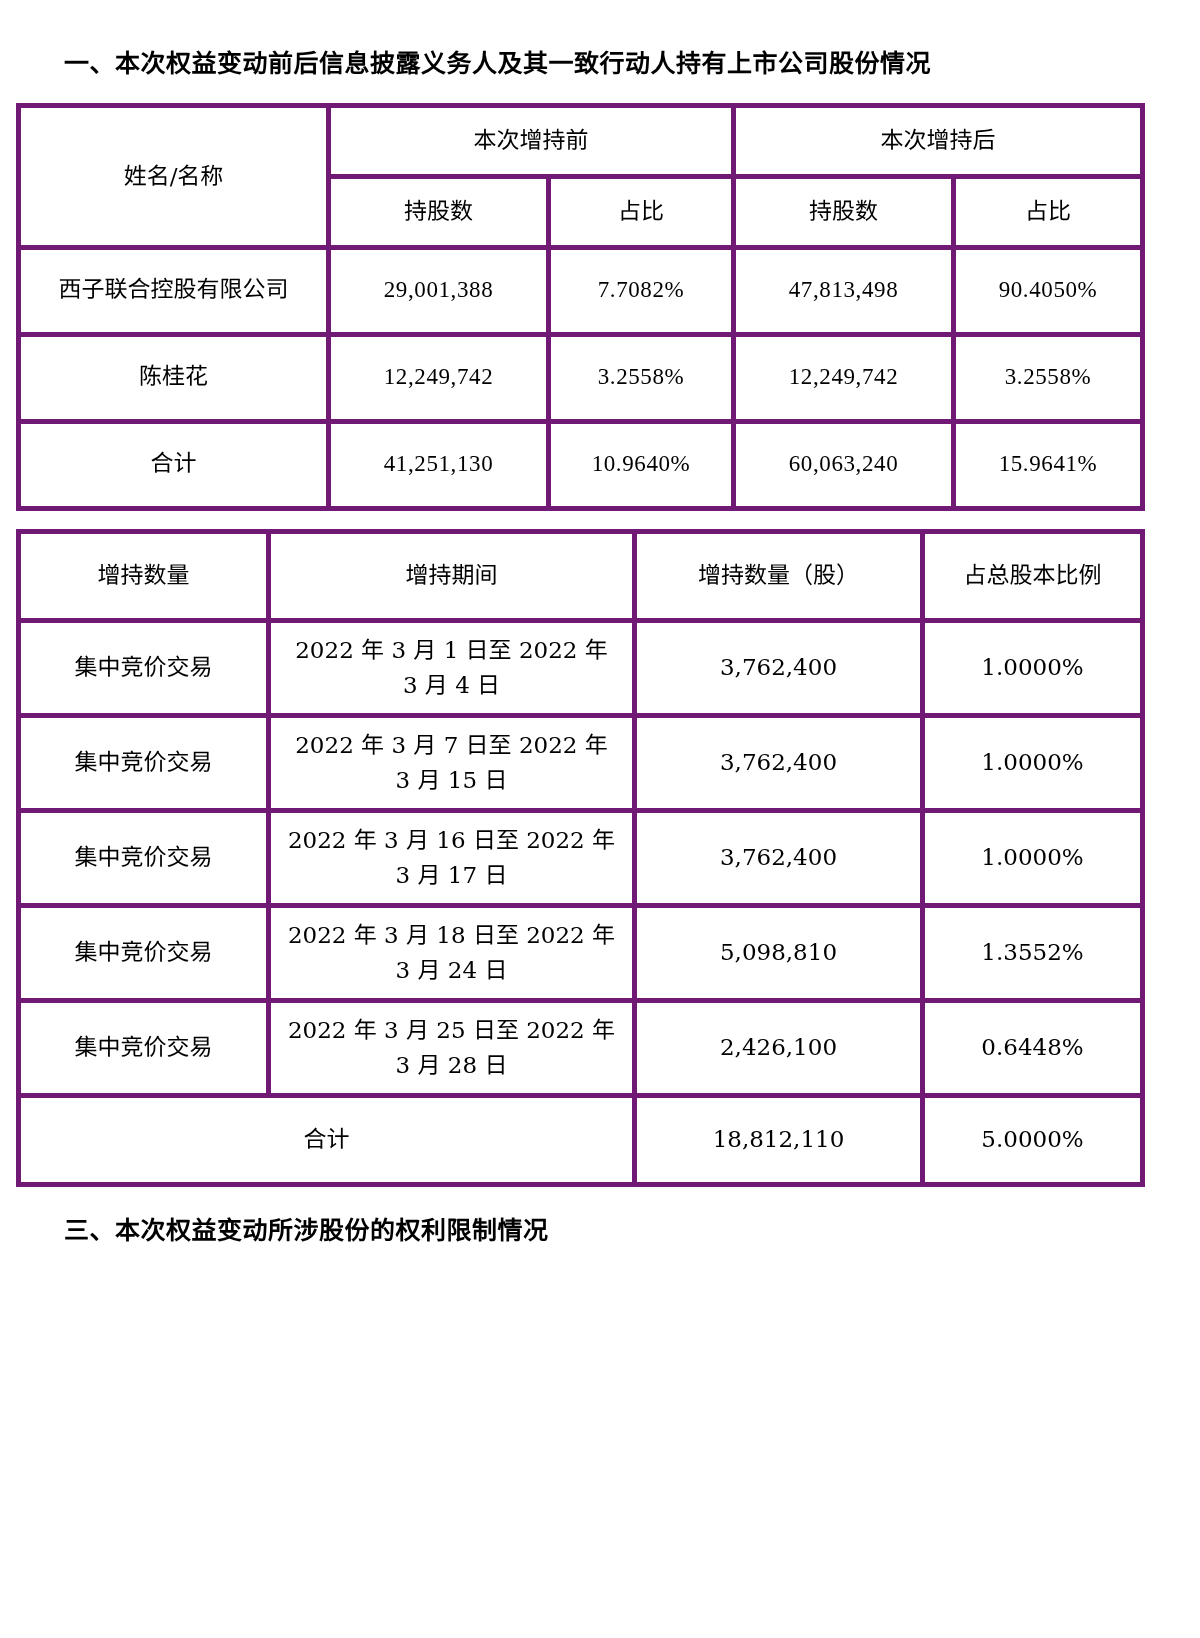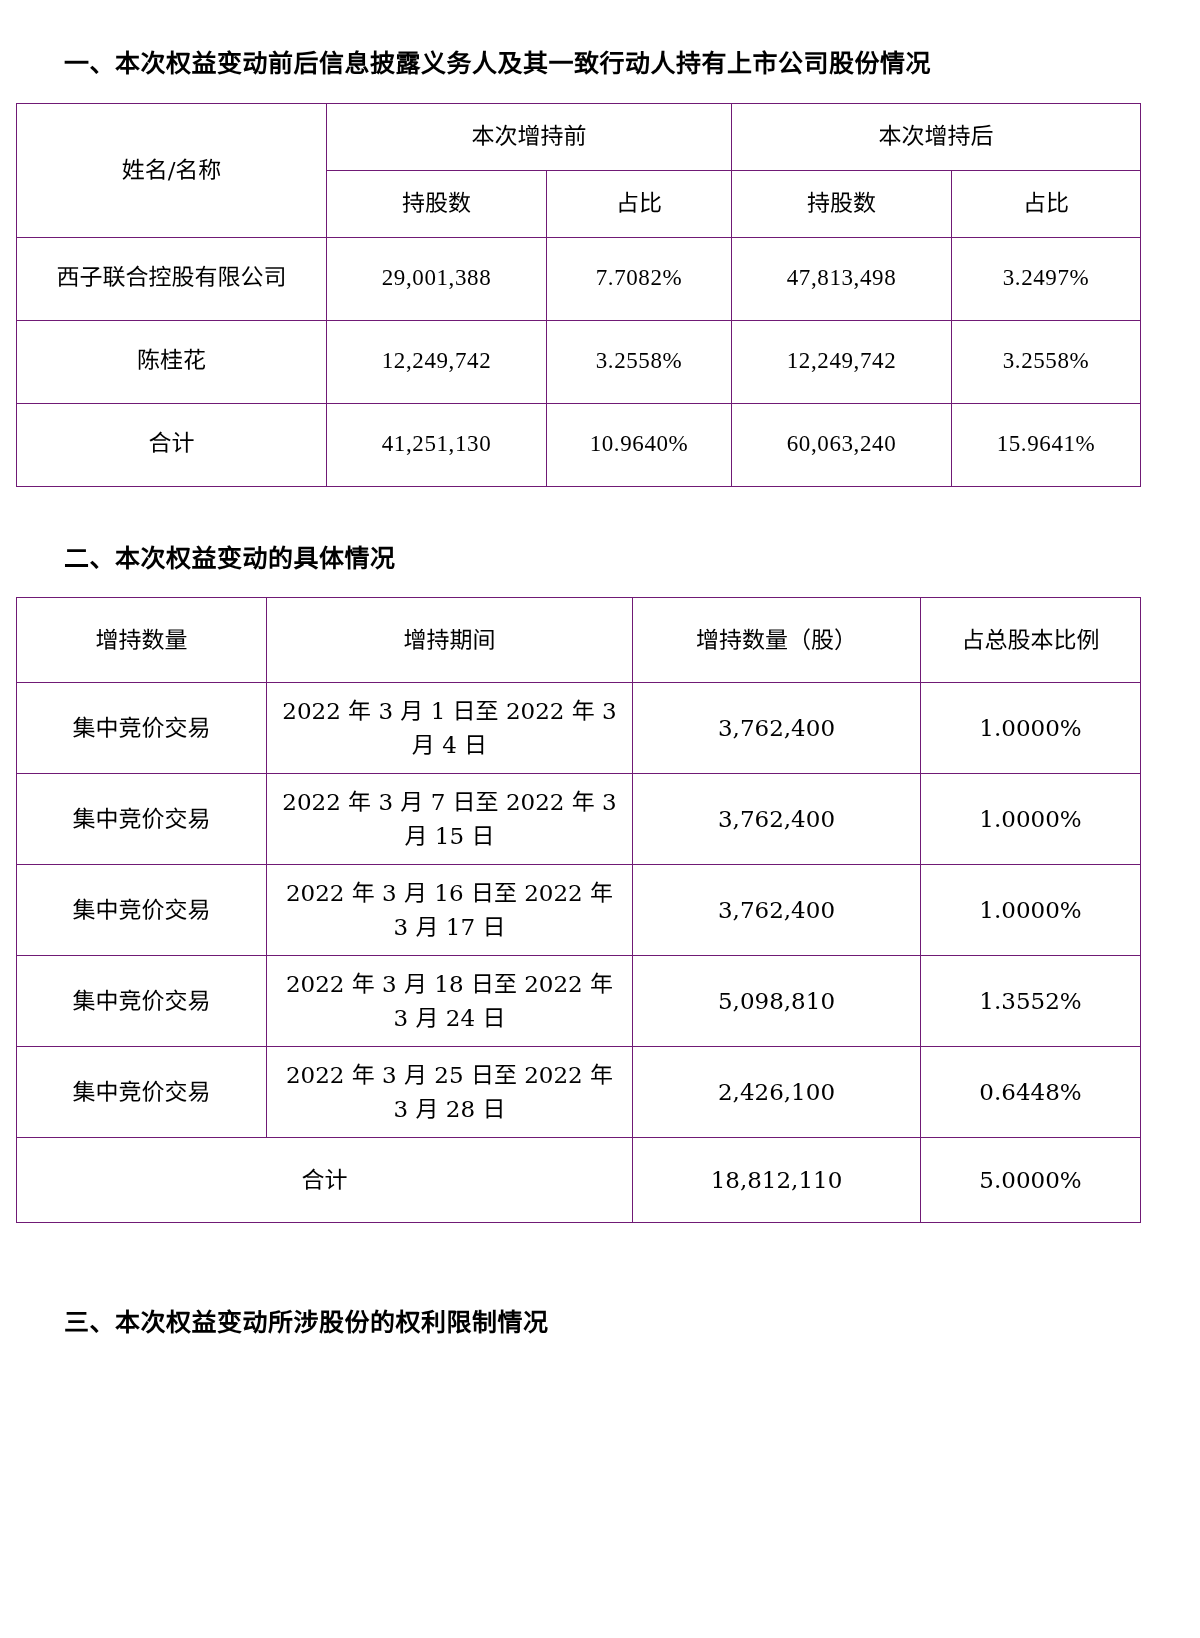--- a/index.html
+++ b/index.html
@@ -40,38 +40,38 @@
   }
   .heading-1 {
     margin-top: 44px;
     text-indent: 56px;
   }
   .heading-2 {
     margin-top: 52px;
     text-indent: 56px;
   }
   .heading-3 {
-    margin-top: 80px;
+    margin-top: 24px;
     text-indent: 56px;
   }
   .body-para {
     font-size: 24px;
     line-height: 1.72;
     margin: 6px 0 0 0;
     text-indent: 48px;
     letter-spacing: 0.3px;
   }
   table.doc-table {
     border-collapse: collapse;
     width: 1124px;
     margin: 18px 0 0 8px;
     table-layout: fixed;
   }
   table.doc-table td, table.doc-table th {
-    border: 1px solid #701a75;
+    border: 5px solid #701a75;
     text-align: center;
     vertical-align: middle;
     font-weight: normal;
     font-size: 23px;
     line-height: 1.5;
     padding: 10px 6px;
     font-family: "DejaVu Serif", "Liberation Serif", serif;
   }
   
   #table-shareholding td, #table-shareholding th { height: 46px; }
@@ -112,40 +112,39 @@
         <td class="hdr">持股数</td>
         <td class="hdr">占比</td>
         <td class="hdr">持股数</td>
         <td class="hdr">占比</td>
       </tr>
       <tr class="data-row">
         <td>西子联合控股有限公司</td>
         <td class="num">29,001,388</td>
         <td class="num">7.7082%</td>
         <td class="num">47,813,498</td>
-        <td class="num">3.2497%</td>
+        <td class="num">90.4050%</td>
       </tr>
       <tr class="data-row">
         <td>陈桂花</td>
         <td class="num">12,249,742</td>
         <td class="num">3.2558%</td>
         <td class="num">12,249,742</td>
         <td class="num">3.2558%</td>
       </tr>
       <tr class="data-row">
         <td>合计</td>
         <td class="num">41,251,130</td>
         <td class="num">10.9640%</td>
         <td class="num">60,063,240</td>
         <td class="num">15.9641%</td>
       </tr>
     </tbody>
   </table>
 
-  <div class="section-heading heading-2">二、本次权益变动的具体情况</div>
 
   <table class="doc-table" id="table-increase">
     <colgroup>
       <col style="width:250px">
       <col style="width:366px">
       <col style="width:288px">
       <col style="width:220px">
     </colgroup>
     <tbody>
       <tr class="hdr-row">

